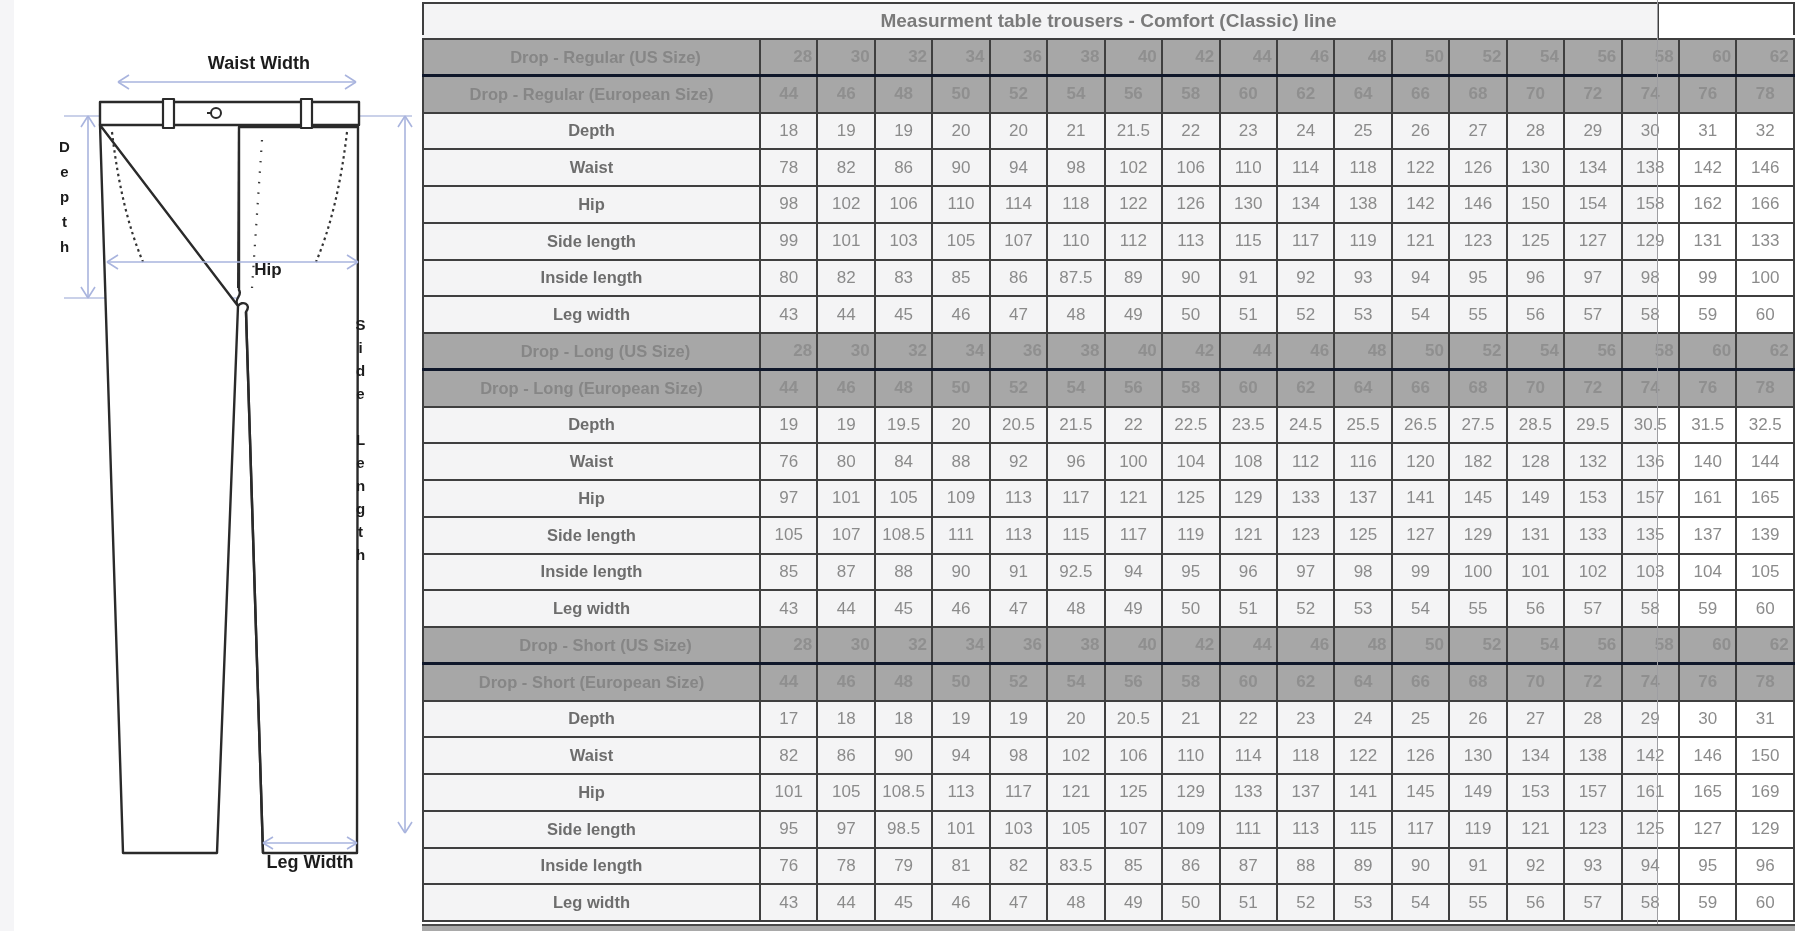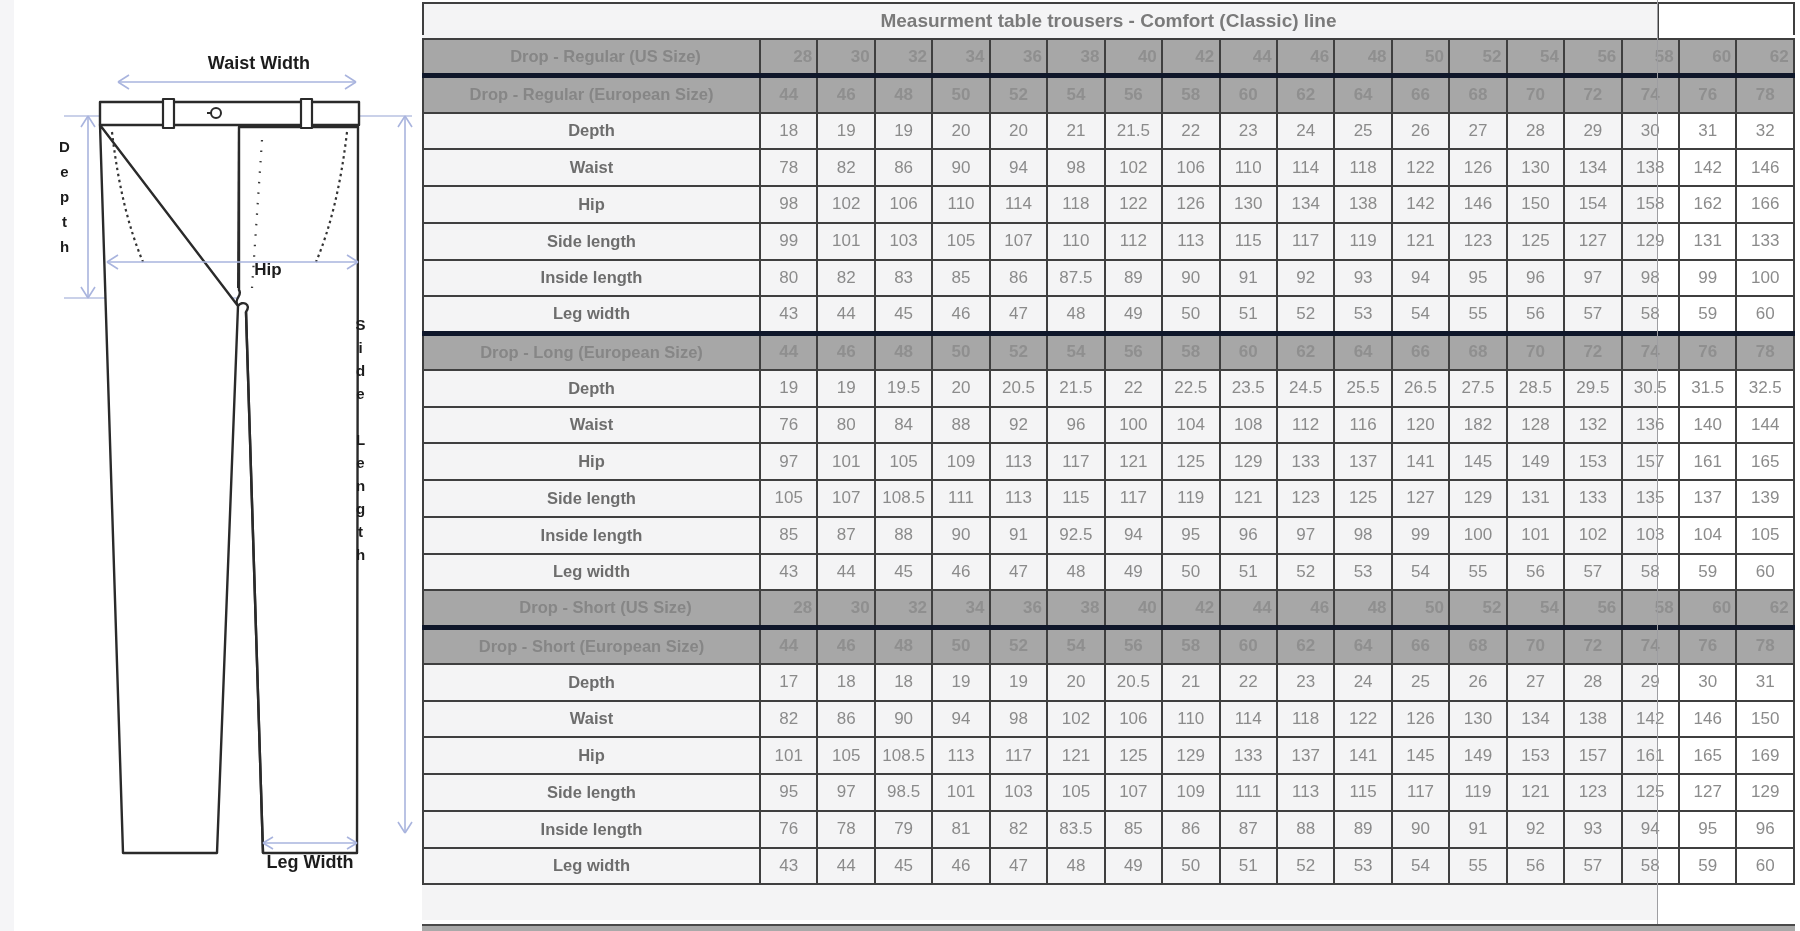--- a/index.html
+++ b/index.html
@@ -32,21 +32,21 @@
   table.meas tr{height:36.75px;}
   table.meas th,table.meas td{
     border:2px solid #3f3f3f;padding:0;text-align:center;vertical-align:middle;
     font-size:17px;overflow:hidden;white-space:nowrap;
   }
   table.meas th{font-weight:bold;color:#6d6d6d;font-size:16.5px;}
   table.meas td{color:#8b8b8b;background:transparent;}
   tr.size-row th{background:#a7a7a7;color:#868686;}
   tr.size-row td{background:#a7a7a7;color:#8f8f8f;font-weight:bold;}
   tr.size-row-us th,tr.size-row-us td{border-bottom:1px solid #9b9b9b;padding-left:28px;}
-  tr.size-row-eu th,tr.size-row-eu td{border-top:5px solid #0f172a;}
+  tr.size-row-eu th,tr.size-row-eu td{border-top:3px solid #0f172a;}
   .container-edge{position:absolute;left:1657px;top:0;width:1px;height:931px;background:#9e9ea2;}
   .bottom-sliver{
     position:absolute;left:422px;top:924px;width:1373px;height:7px;
     background:#a9a9a9;border-top:2px solid #4a4a4a;box-sizing:border-box;
   }
 </style>
 </head>
 <body>
 
 <div class="canvas">
@@ -293,20 +293,41 @@
           <td>52</td>
           <td>53</td>
           <td>54</td>
           <td>55</td>
           <td>56</td>
           <td>57</td>
           <td>58</td>
           <td>59</td>
           <td>60</td>
         </tr>
+        <tr class="size-row size-row-us">
+          <th>Drop - Long (US Size)</th>
+          <td>28</td>
+          <td>30</td>
+          <td>32</td>
+          <td>34</td>
+          <td>36</td>
+          <td>38</td>
+          <td>40</td>
+          <td>42</td>
+          <td>44</td>
+          <td>46</td>
+          <td>48</td>
+          <td>50</td>
+          <td>52</td>
+          <td>54</td>
+          <td>56</td>
+          <td>58</td>
+          <td>60</td>
+          <td>62</td>
+        </tr>
         <tr class="size-row size-row-eu">
           <th>Drop - Long (European Size)</th>
           <td>44</td>
           <td>46</td>
           <td>48</td>
           <td>50</td>
           <td>52</td>
           <td>54</td>
           <td>56</td>
           <td>58</td>

